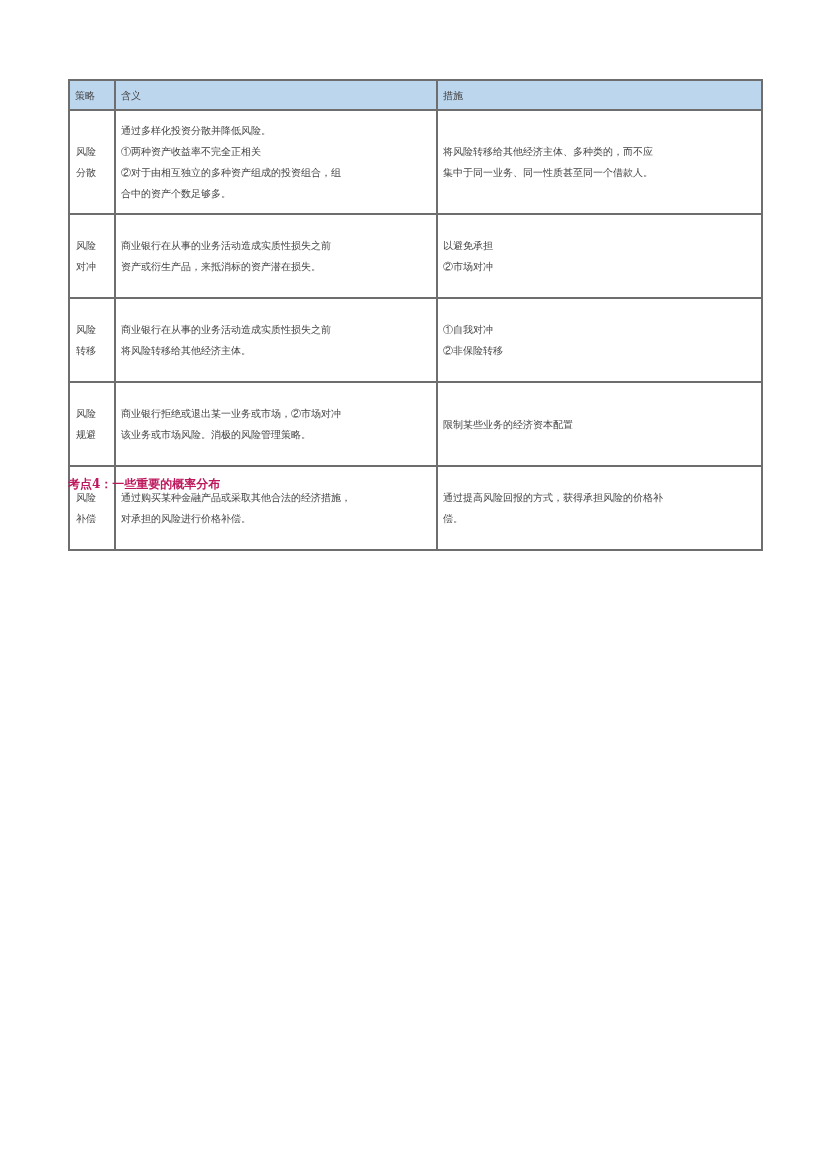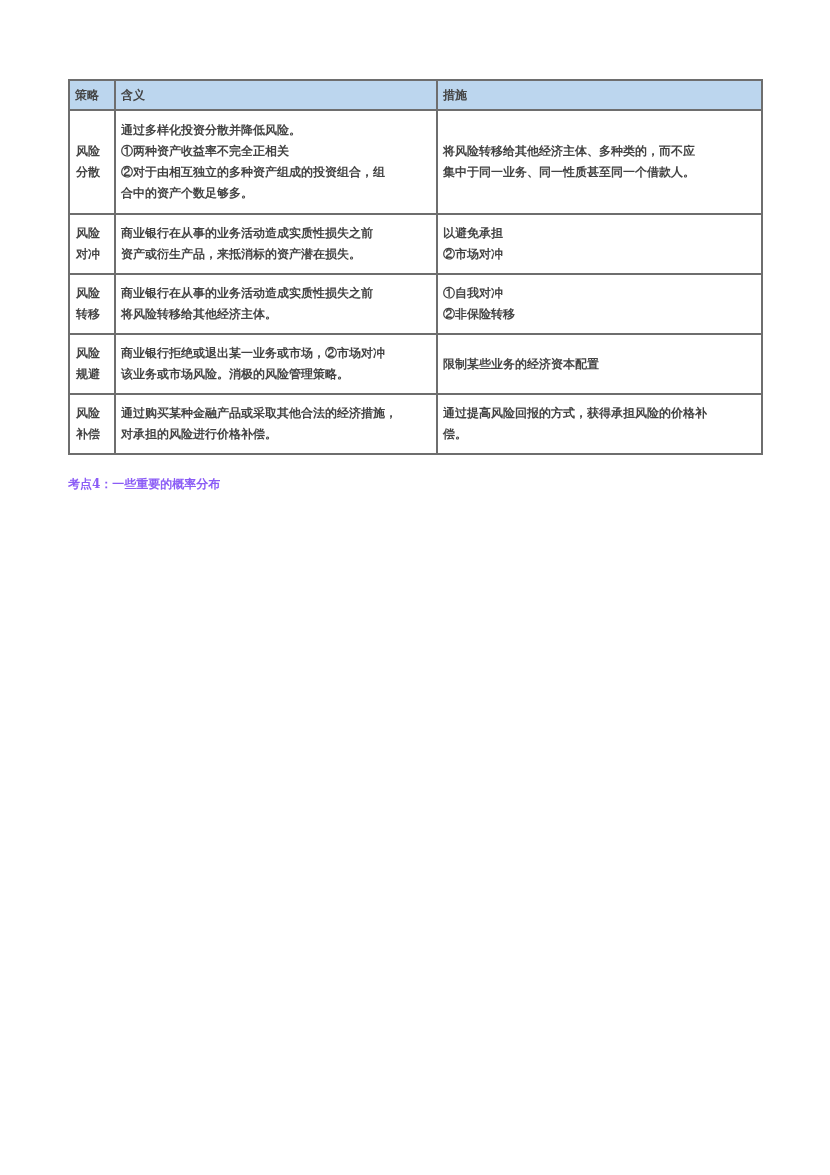--- a/index.html
+++ b/index.html
@@ -1,35 +1,35 @@
 <!DOCTYPE html>
 <html><head>
 <meta charset="utf-8">
 <style>
   html, body { margin: 0; padding: 0; background: #ffffff; }
   body { width: 830px; height: 1175px; position: relative; font-family: "DejaVu Serif", "Liberation Serif", serif; color: #333333; }
   .page { position: absolute; left: 68px; top: 79px; width: 693px; }
   table.strategy { border-collapse: collapse; width: 693px; table-layout: fixed; }
   table.strategy td, table.strategy th {
     border: 2px solid #6e6e6e;
-    font-size: 12px;
+    font-size: 10px;
     line-height: 21px;
     vertical-align: middle;
     text-align: left;
-    font-weight: bold;
+    font-weight: normal;
     padding: 4px 5px;
     color: #444444;
   }
   table.strategy thead th { background: #bcd6ee; height: 28px; padding: 0 5px; }
   col.c1 { width: 46px; }
   col.c2 { width: 322px; }
   col.c3 { width: 325px; }
-  .name-cell { padding: 8px 6px !important; }
+  .name-cell { padding: 20px 6px !important; }
   .line { display: block; }
-  .section-heading { position: absolute; left: 68px; top: 476px; font-size: 12px; font-weight: bold; color: #8b5cf6; }
+  .section-heading { position: absolute; left: 68px; top: 476px; font-size: 12px; font-weight: bold; color: #be185d; }
 </style>
 </head>
 <body>
 
 <div class="page">
   <table class="strategy">
     <colgroup>
         <col class="c1">
         <col class="c2">
         <col class="c3">

